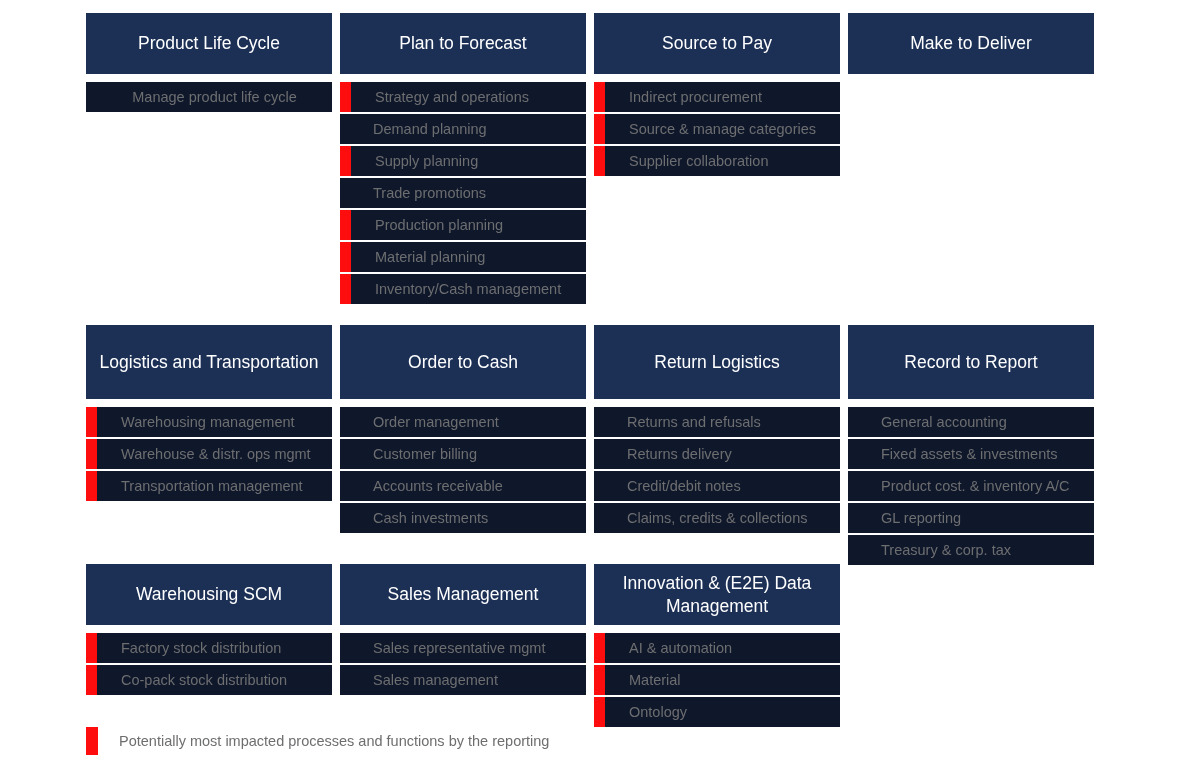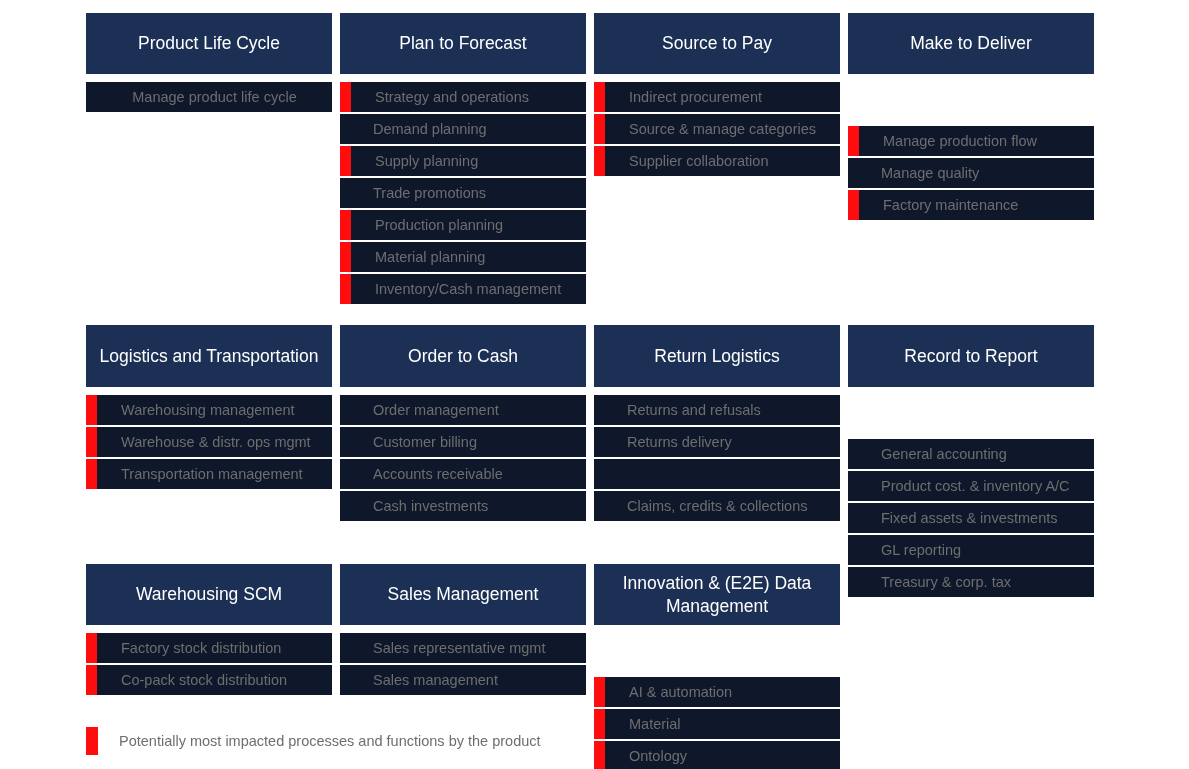--- a/index.html
+++ b/index.html
@@ -30,36 +30,36 @@
   .band-1 { top: 13px; }
   .band-2 { top: 325px; }
   .band-3 { top: 564px; }
 
   .group {
     width: 246px;
     margin-right: 8px;
     display: flex;
     flex-direction: column;
   }
-  .group:last-child { margin-right: 0; gap: 44px; }
+  .group:last-child { margin-right: 0; }
 
   .group-header {
     background: #1c3056;
     color: #ffffff;
     font-size: 17.5px;
     line-height: 23px;
     text-align: center;
     display: flex;
     align-items: center;
     justify-content: center;
     box-sizing: border-box;
     padding: 4px 6px;
   }
   .band-1 .group-header { height: 61px; }
-  .band-2 .group-header { height: 62px; }
+  .band-2 .group-header { height: 74px; }
   .band-3 .group-header { height: 61px; }
 
   .group-items {
     margin-top: 8px;
     display: flex;
     flex-direction: column;
   }
 
   .item {
     position: relative;
@@ -182,34 +182,20 @@
             <span class="item-label">Source &amp; manage categories</span>
           </div>
           <div class="item flagged">
             <span class="item-marker"></span>
             <span class="item-label">Supplier collaboration</span>
           </div>
         </div>
       </div>
       <div class="group">
         <div class="group-header">Make to Deliver</div>
-        <div class="group-items">
-          <div class="item flagged">
-            <span class="item-marker"></span>
-            <span class="item-label">Manage production flow</span>
-          </div>
-          <div class="item">
-            <span class="item-marker"></span>
-            <span class="item-label">Manage quality</span>
-          </div>
-          <div class="item flagged">
-            <span class="item-marker"></span>
-            <span class="item-label">Factory maintenance</span>
-          </div>
-        </div>
       </div>
     </div>
   <div class="band band-2">
       <div class="group">
         <div class="group-header">Logistics and Transportation</div>
         <div class="group-items">
           <div class="item flagged">
             <span class="item-marker"></span>
             <span class="item-label">Warehousing management</span>
           </div>
@@ -250,41 +236,42 @@
           <div class="item">
             <span class="item-marker"></span>
             <span class="item-label">Returns and refusals</span>
           </div>
           <div class="item">
             <span class="item-marker"></span>
             <span class="item-label">Returns delivery</span>
           </div>
           <div class="item">
             <span class="item-marker"></span>
+            <span class="item-label">Credit/debit notes</span>
           </div>
           <div class="item">
             <span class="item-marker"></span>
             <span class="item-label">Claims, credits &amp; collections</span>
           </div>
         </div>
       </div>
       <div class="group">
         <div class="group-header">Record to Report</div>
         <div class="group-items">
           <div class="item">
             <span class="item-marker"></span>
             <span class="item-label">General accounting</span>
           </div>
           <div class="item">
             <span class="item-marker"></span>
+            <span class="item-label">Fixed assets &amp; investments</span>
+          </div>
+          <div class="item">
+            <span class="item-marker"></span>
             <span class="item-label">Product cost. &amp; inventory A/C</span>
-          </div>
-          <div class="item">
-            <span class="item-marker"></span>
-            <span class="item-label">Fixed assets &amp; investments</span>
           </div>
           <div class="item">
             <span class="item-marker"></span>
             <span class="item-label">GL reporting</span>
           </div>
           <div class="item">
             <span class="item-marker"></span>
             <span class="item-label">Treasury &amp; corp. tax</span>
           </div>
         </div>
@@ -331,16 +318,16 @@
           <div class="item flagged">
             <span class="item-marker"></span>
             <span class="item-label">Ontology</span>
           </div>
         </div>
       </div>
     </div>
 
   <div class="legend">
     <span class="legend-swatch"></span>
-    <span class="legend-text">Potentially most impacted processes and functions by the product</span>
+    <span class="legend-text">Potentially most impacted processes and functions by the reporting</span>
   </div>
 
 </div>
 
 </body></html>

